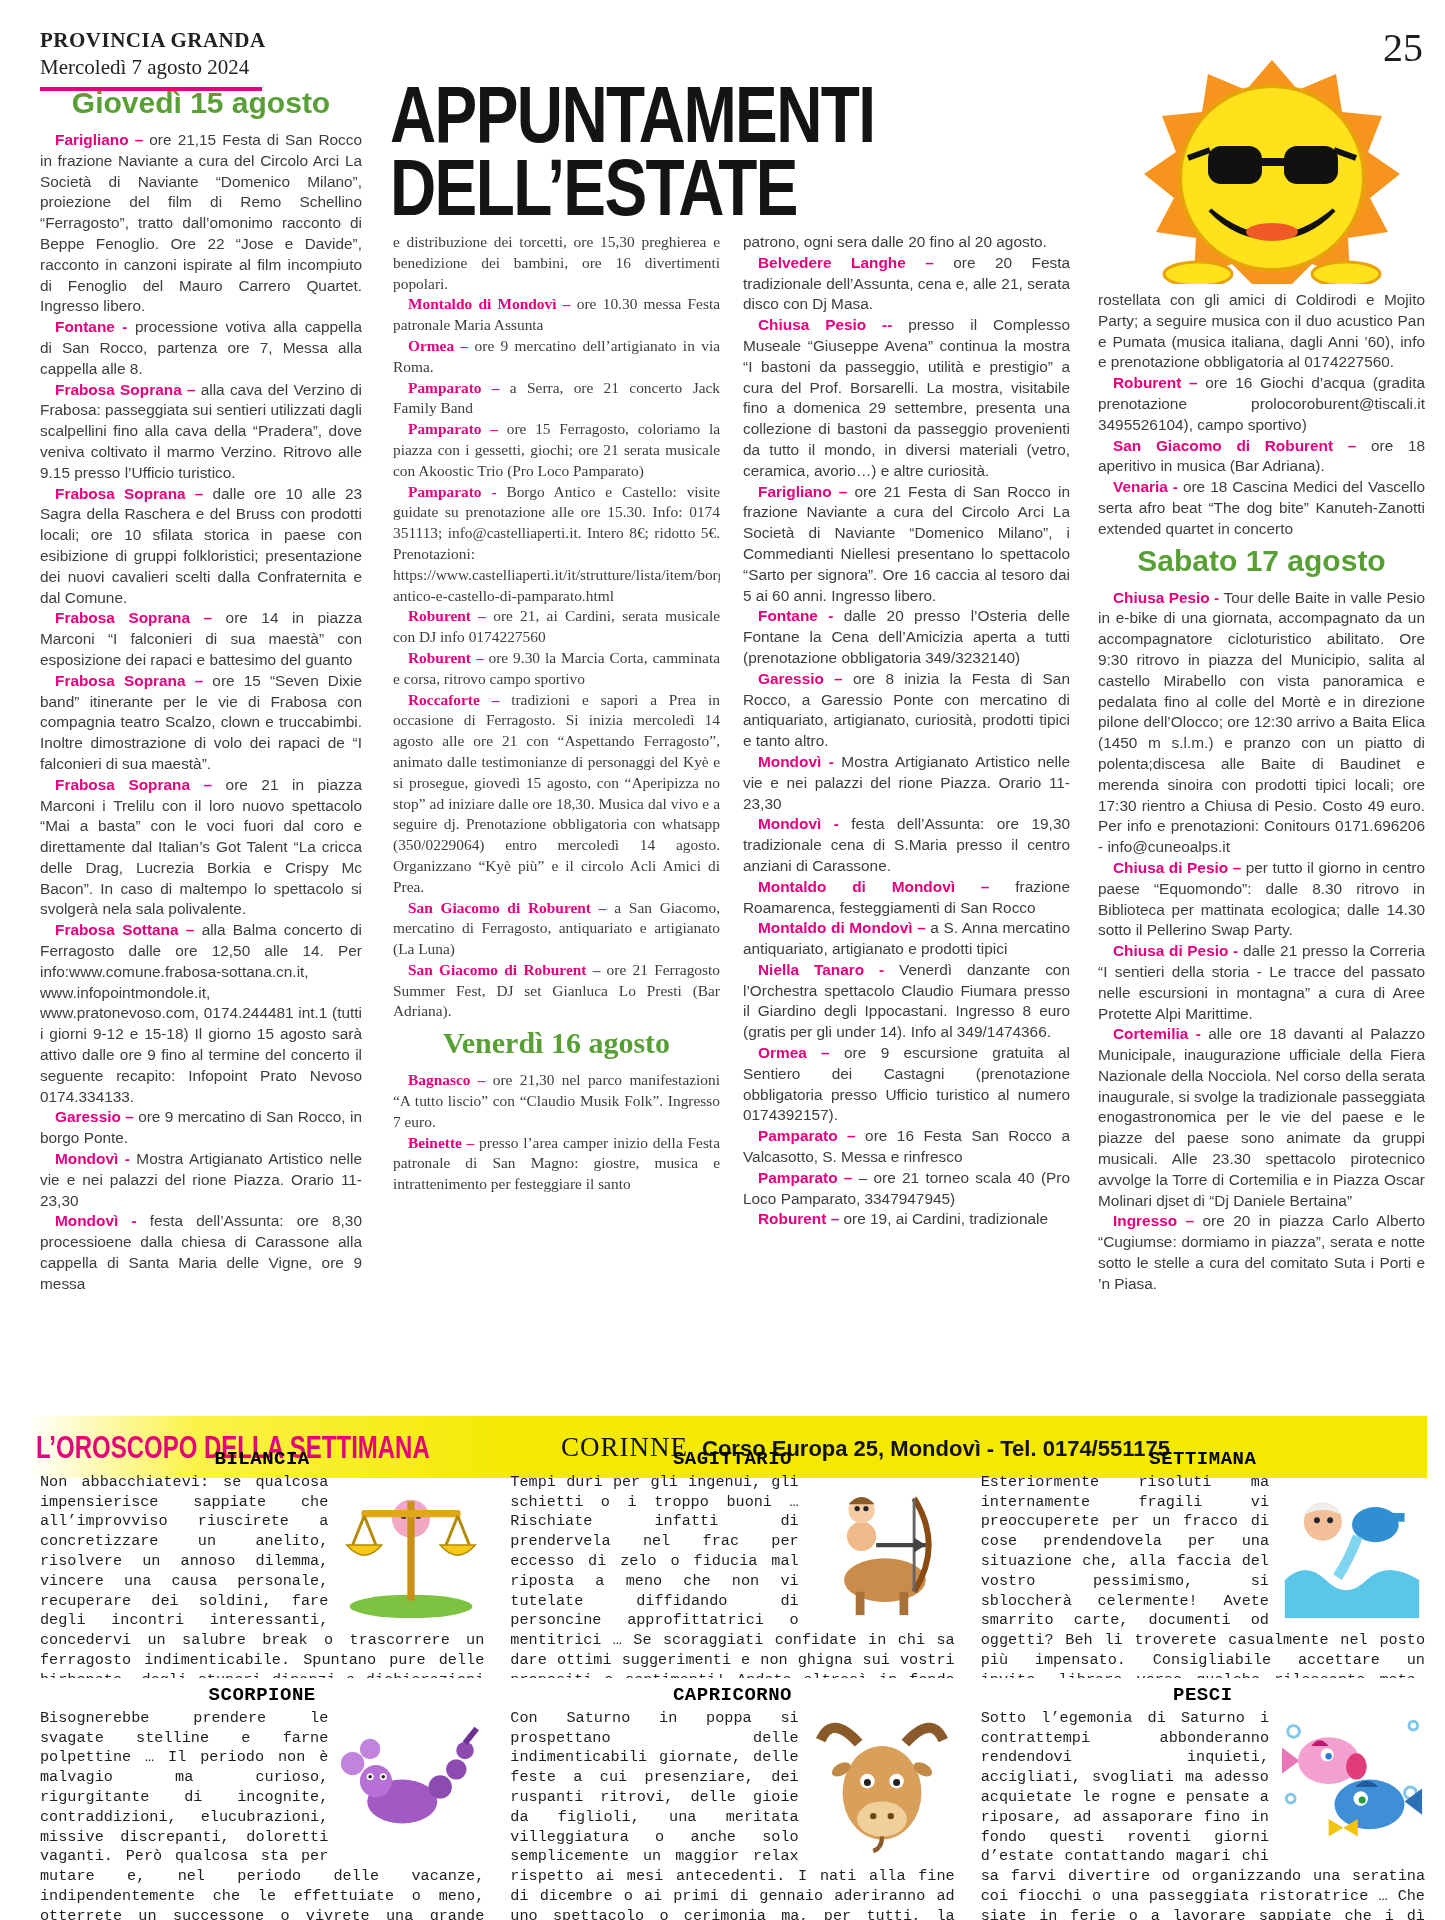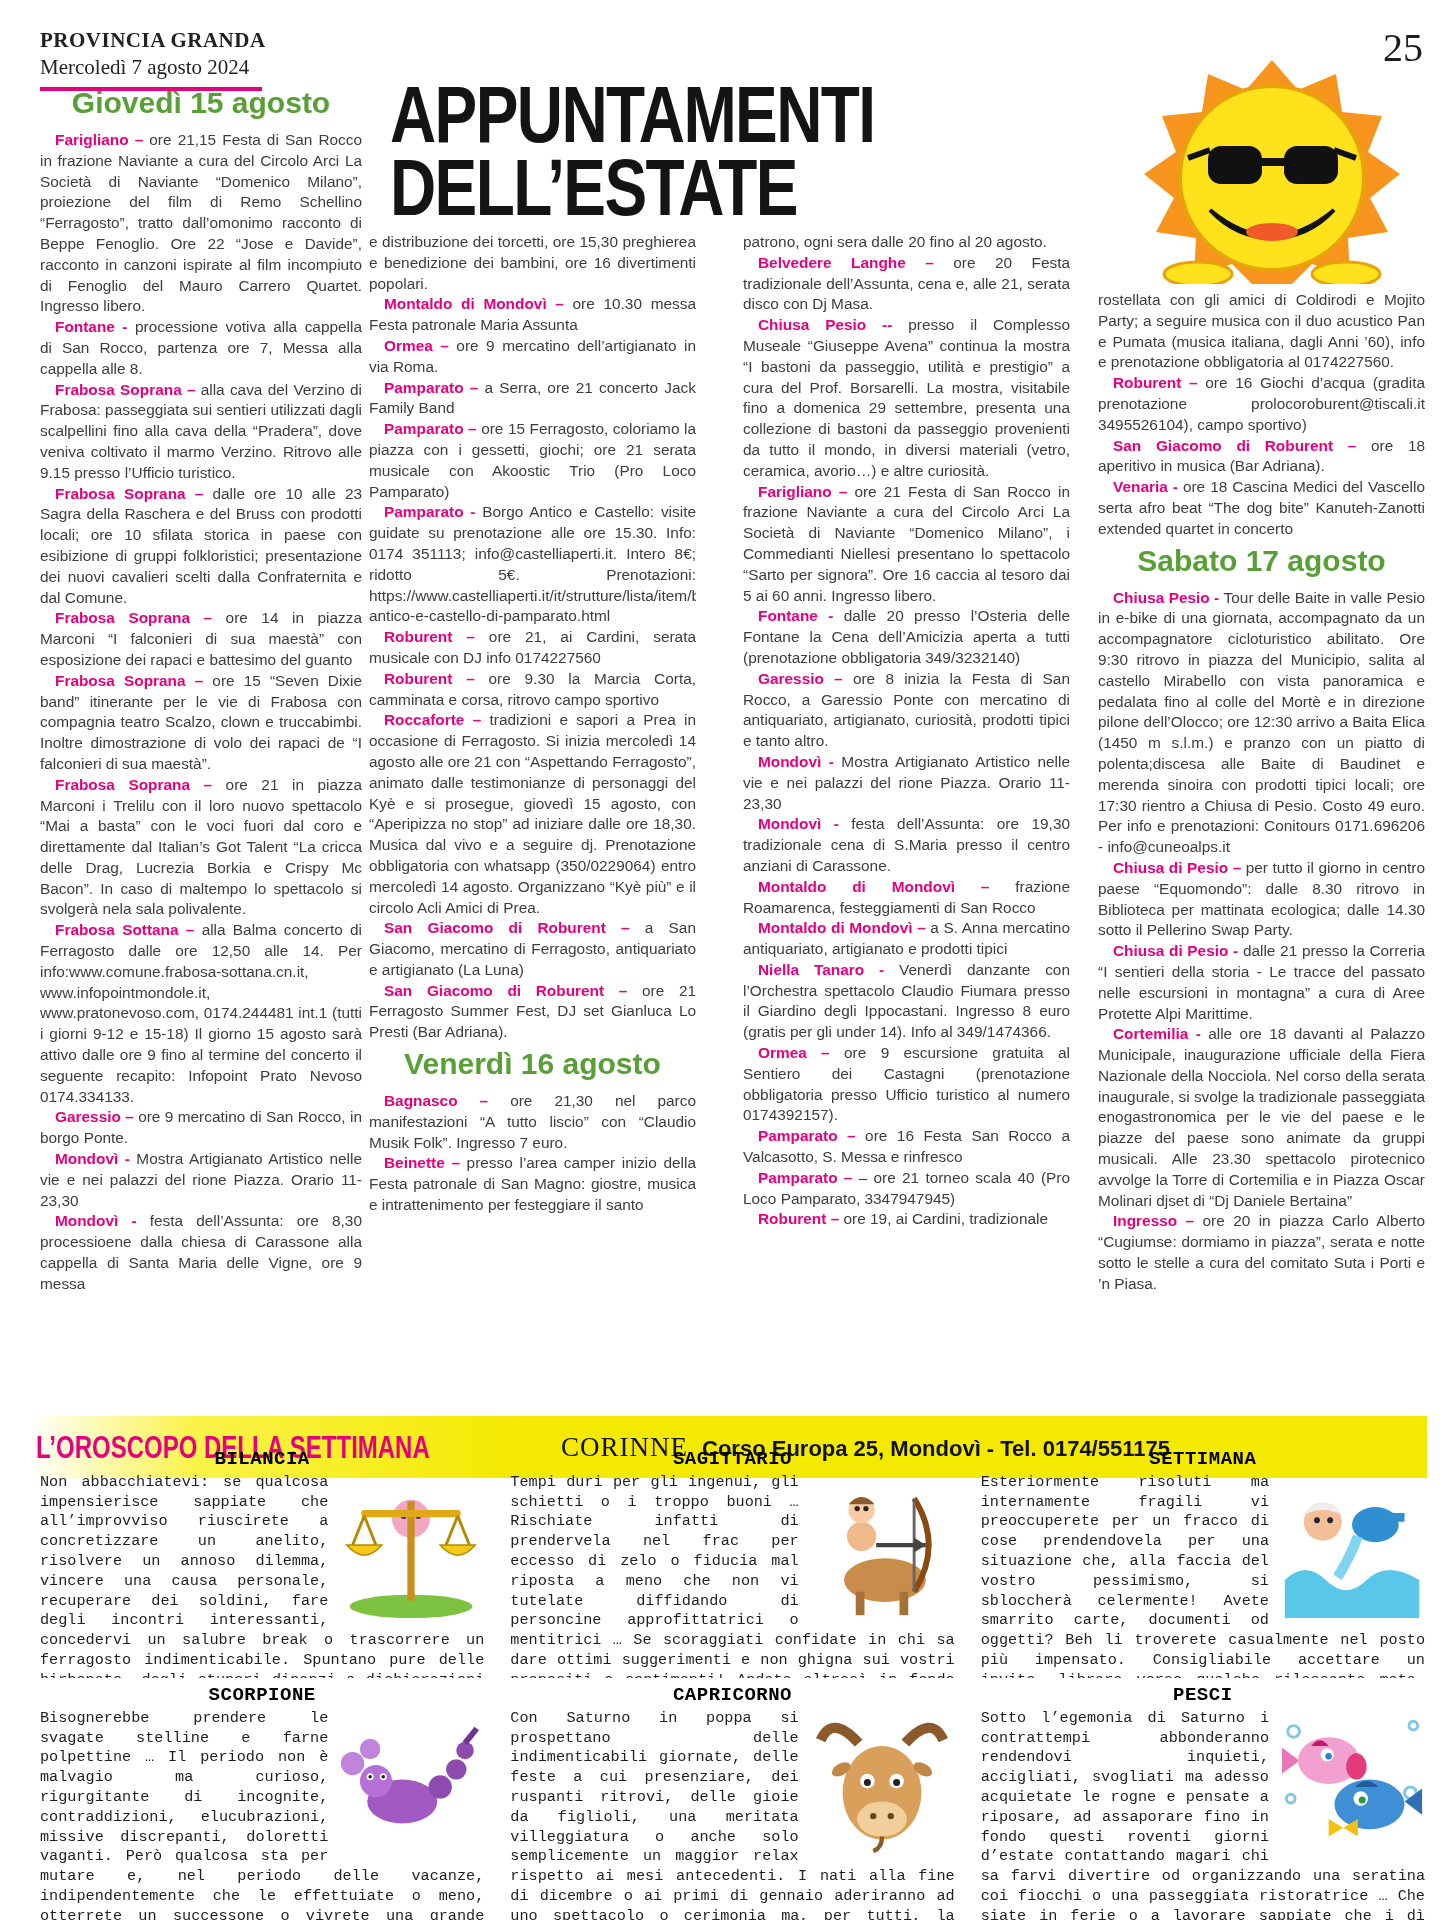--- a/index.html
+++ b/index.html
@@ -16,21 +16,21 @@
   .main-title{position:absolute;left:390px;top:78px;margin:0;color:#141414;
               font-size:80px;line-height:73px;font-weight:bold;letter-spacing:-2px;
               transform:scaleX(.8);transform-origin:left top;white-space:nowrap;}
   
   .sun{position:absolute;left:1102px;top:46px;width:340px;height:238px;}
   .sun svg{width:100%;height:100%;}
   
   .col{position:absolute;overflow:hidden;font-size:15.4px;line-height:20.8px;color:#3d3d3d;
        text-align:justify;}
   .col-1{left:40px;top:86px;width:322px;height:1284px;}
-  .col-2{left:369px;top:232px;width:327px;height:1140px;}
+  .col-2{left:393px;top:232px;width:327px;height:1140px;font-family:Liberation Serif, serif;}
   .col-3{left:743px;top:232px;width:327px;height:1140px;}
   .col-4{left:1098px;top:290px;width:327px;height:1082px;}
   .entry{margin:0;text-indent:15px;}
   .entry.cont{text-indent:0;}
   .place{color:#e5007d;font-weight:bold;margin-top:31px;}
   .day-heading{margin:4px 0 10px;text-align:center;color:#58a035;font-size:30px;
                font-weight:bold;text-indent:0;letter-spacing:0;line-height:34px;}
   .col-1 .day-heading{margin-top:0;}
   
   .horo-bar{position:absolute;left:28px;top:1374px;width:1399px;height:62px;box-sizing:border-box;

